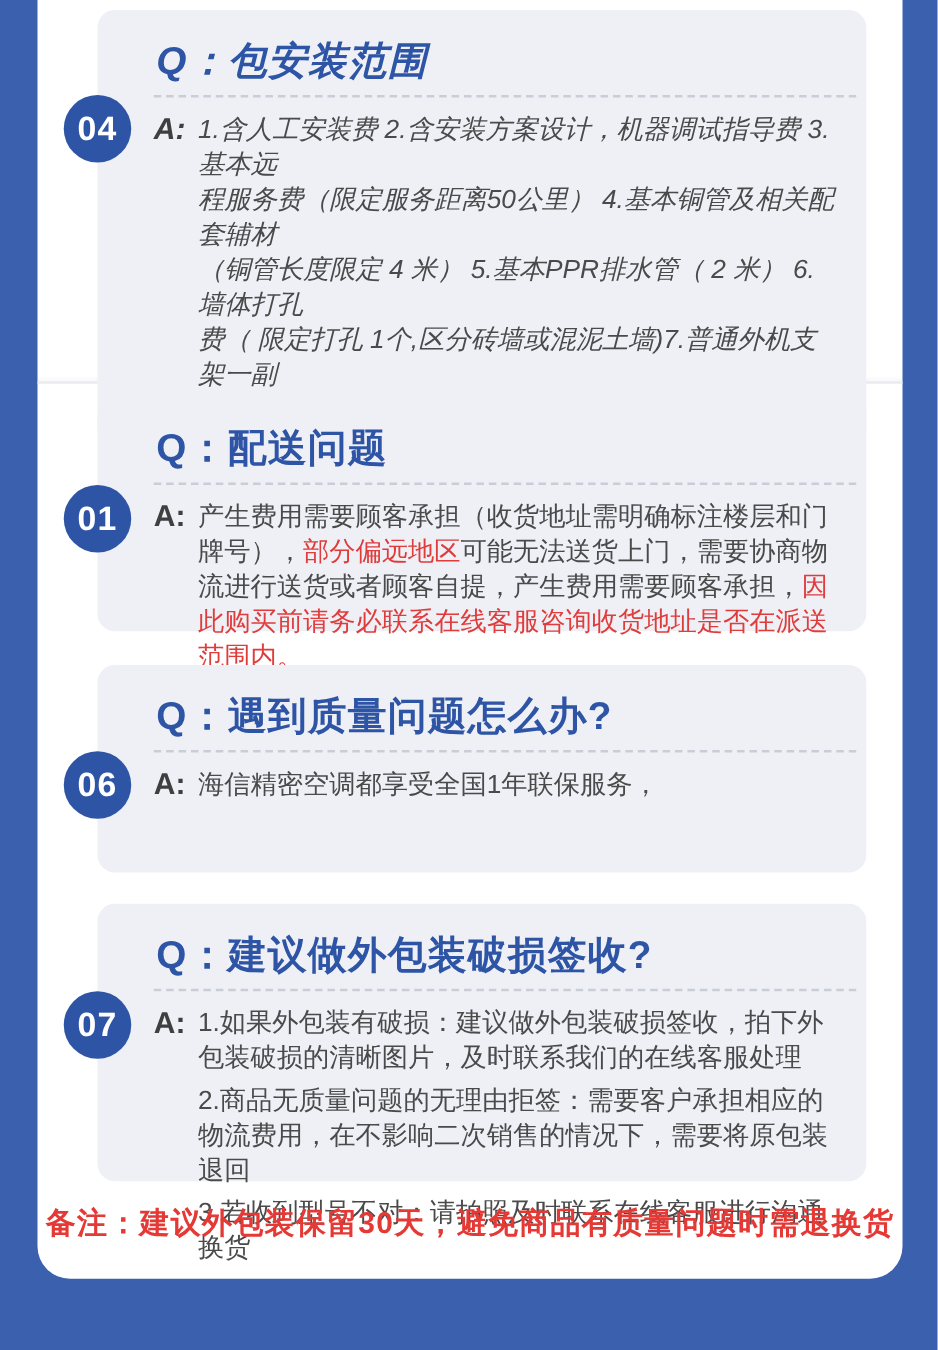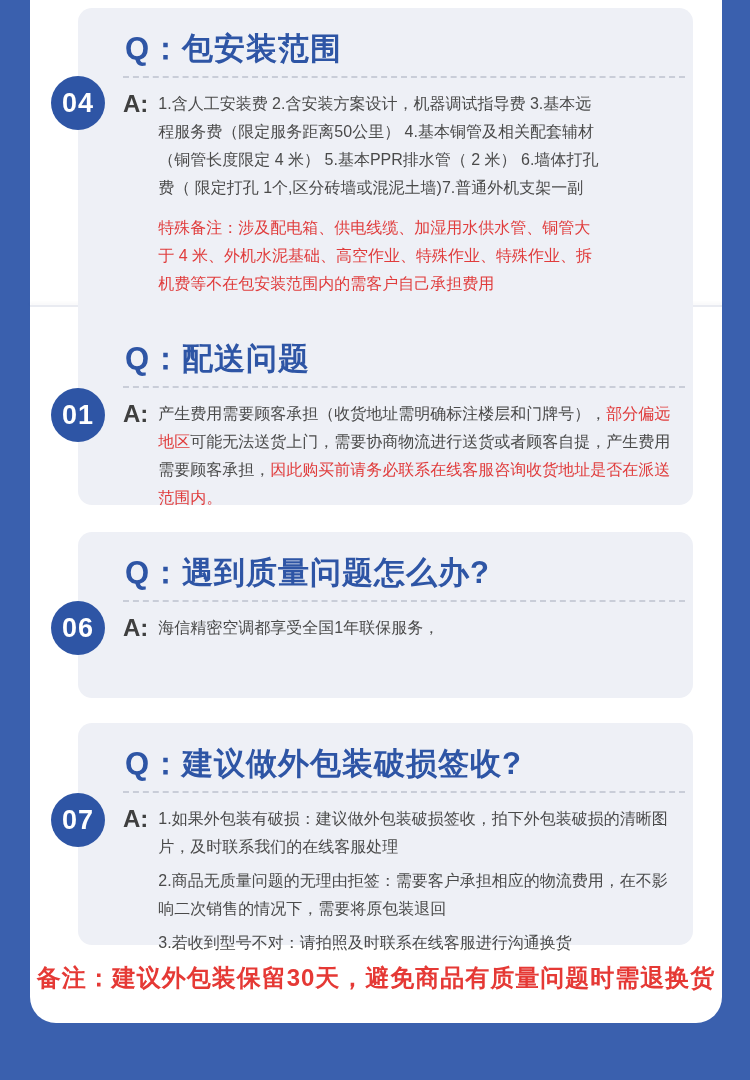--- a/index.html
+++ b/index.html
@@ -15,21 +15,21 @@
   }
   .seam{
     position:absolute;left:0;top:305px;width:100%;height:2px;
     background:#e9ebf1;box-shadow:0 -2px 3px rgba(60,70,110,0.06);
   }
   .card{
     position:absolute;left:48px;width:615px;
     background:var(--card-bg,#eef0f6);
     border-radius:14px;
   }
-  .card-1{top:8px;height:350px;}
+  .card-1{top:8px;height:350px;font-style:italic;}
   .card-2{top:318px;height:187px;}
   .card-3{top:532px;height:166px;}
   .card-4{top:723px;height:222px;}
   .badge{
     position:absolute;left:21px;width:54px;height:54px;border-radius:50%;
     background:var(--badge-bg,#2e55a5);color:var(--badge-text,#fff);
     display:flex;align-items:center;justify-content:center;
     font-size:27px;font-weight:bold;letter-spacing:1px;
   }
   .badge-1{top:76px;}
@@ -48,21 +48,21 @@
   }
   .answer{
     display:flex;align-items:flex-start;
     margin:12px 22px 0 45px;
   }
   .a-label{
     font-size:24px;font-weight:bold;color:#3f3f3f;
     margin-right:10px;line-height:28px;flex:none;
   }
   .a-body{
-    flex:1;font-size:16px;line-height:28px;
+    flex:1;font-size:21px;line-height:28px;
     color:var(--body-text,#4a4a4a);
   }
   .red-block{margin-top:12px;}
   .red-block div, .seg-red{color:var(--red-text,#e03c3c);}
   .seg-dark{color:var(--body-text,#4a4a4a);}
   .item{margin-bottom:6px;}
   .item:last-child{margin-bottom:14px;}
   .footer-note{
     position:absolute;left:0;top:962px;width:100%;
     text-align:center;font-size:24px;font-weight:bold;letter-spacing:1px;

